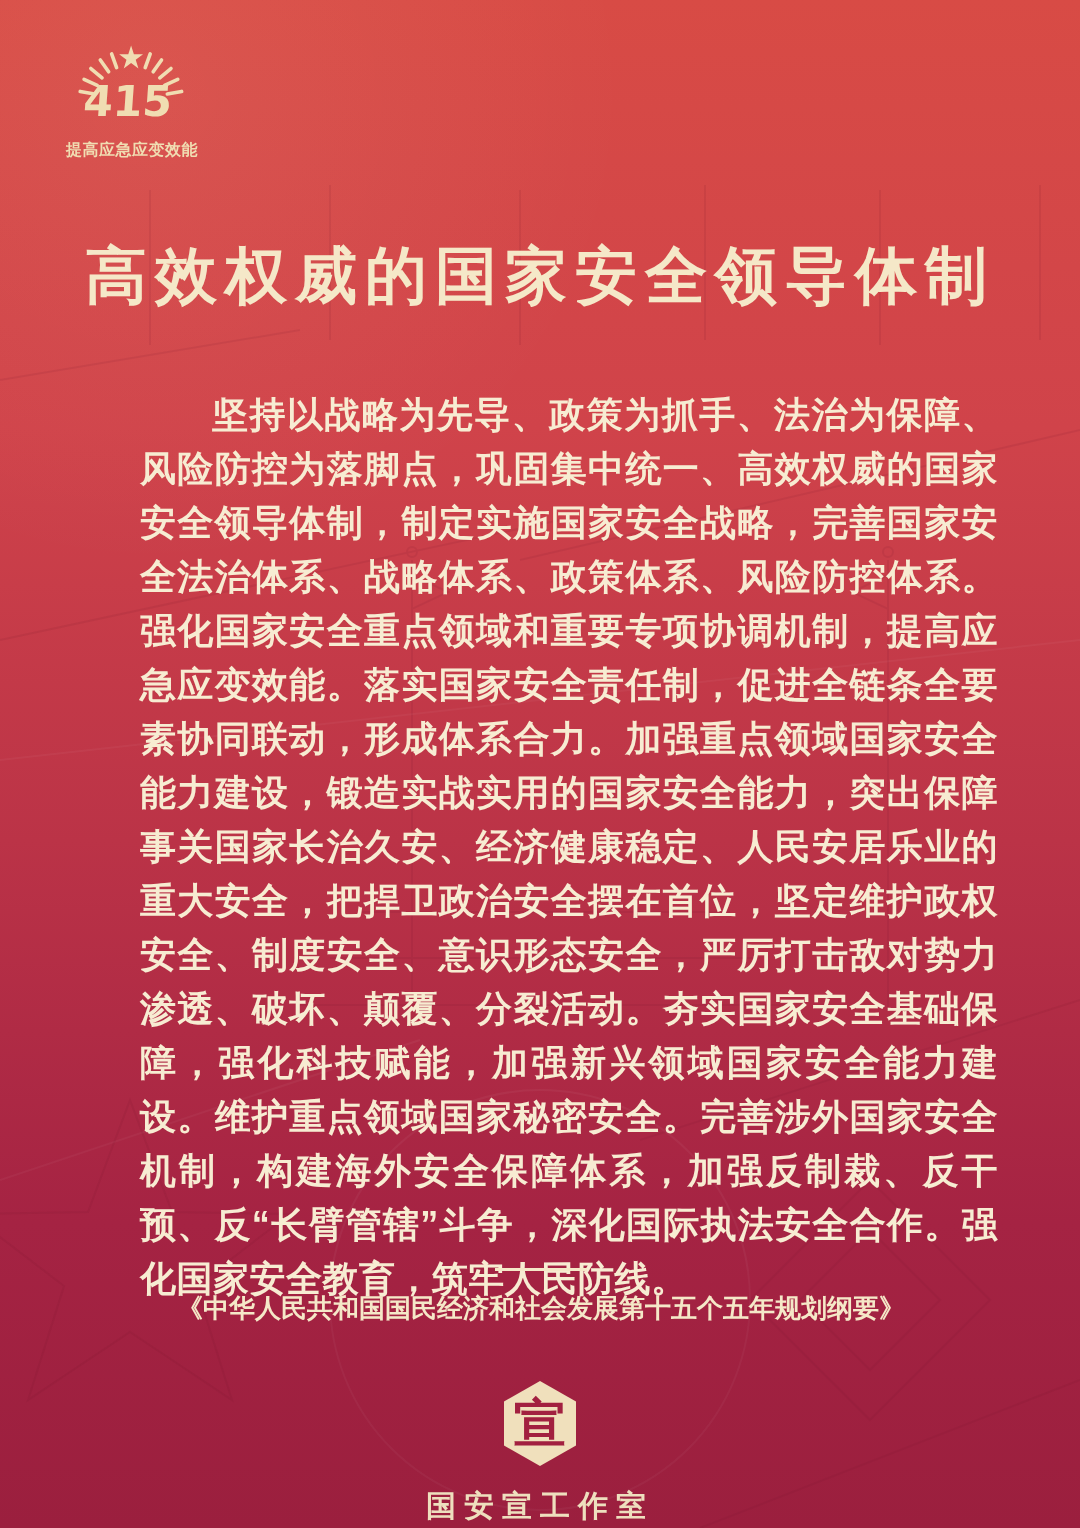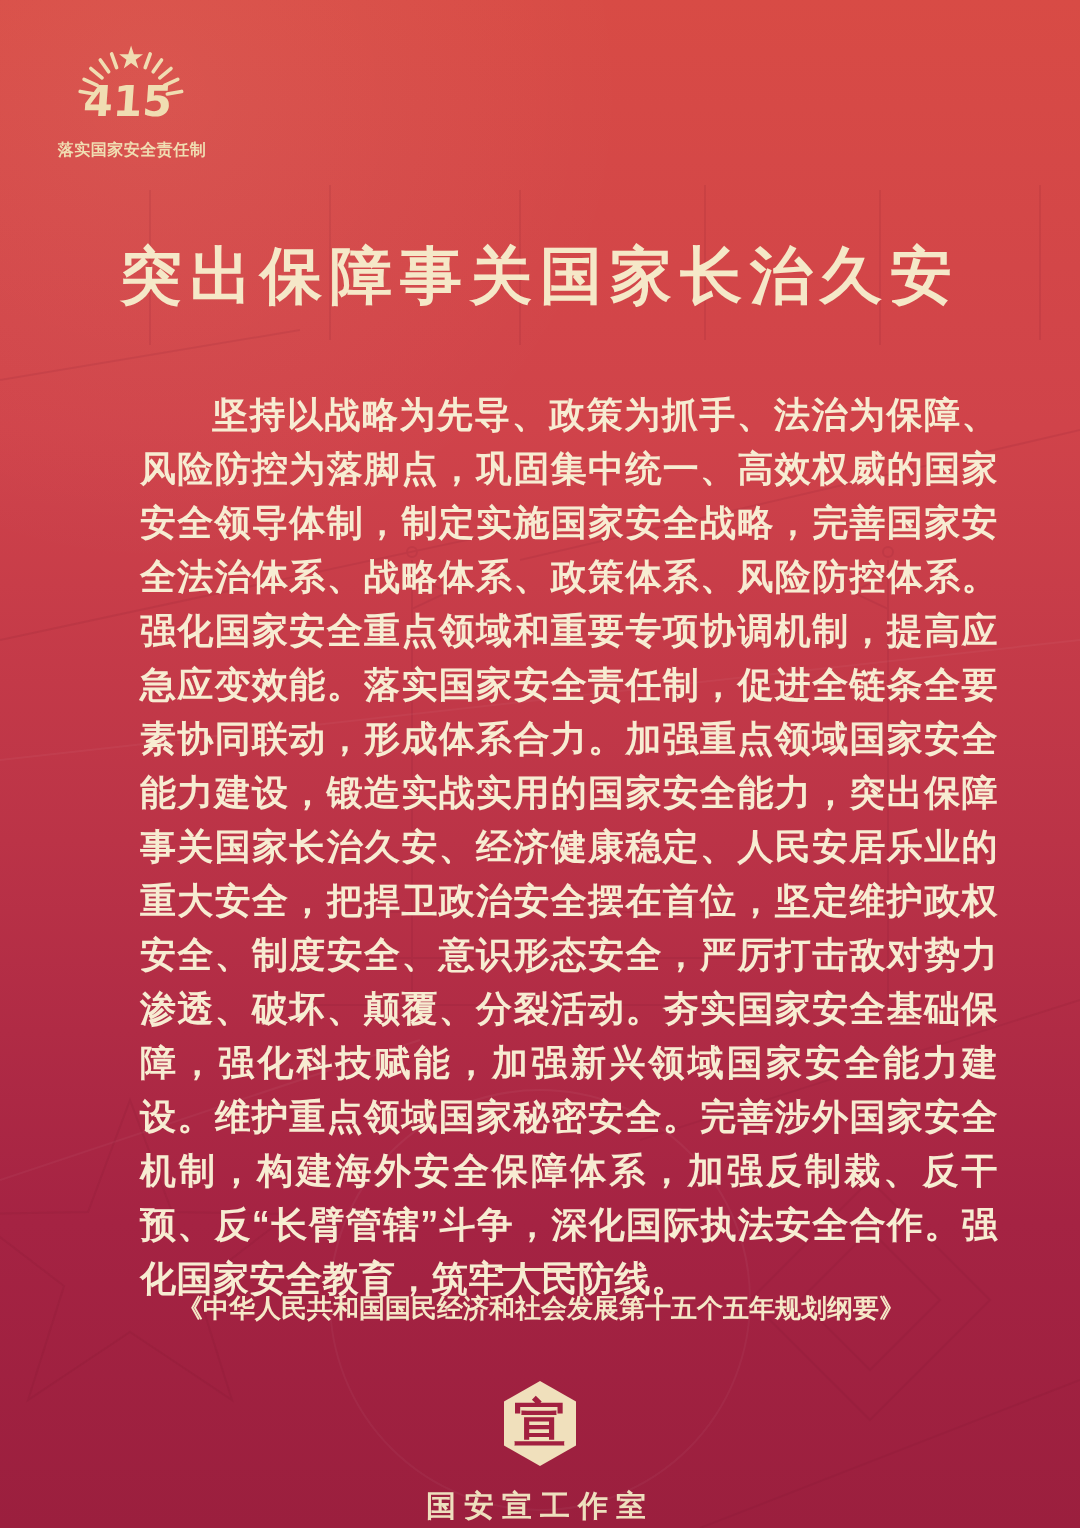--- a/index.html
+++ b/index.html
@@ -151,24 +151,24 @@
         <line x1="59.0" y1="28.3" x2="53.5" y2="13.2"></line>
         <line x1="90.6" y1="28.3" x2="96.1" y2="13.2"></line>
         <line x1="99.4" y1="32.9" x2="108.6" y2="19.8"></line>
         <line x1="106.7" y1="39.6" x2="119.0" y2="29.3"></line>
         <line x1="112.0" y1="47.9" x2="126.5" y2="41.2"></line>
         <line x1="115.0" y1="57.4" x2="130.8" y2="54.6"></line>
       </g>
       <polygon fill="#f0ddb2" points="75,4 78.1,13.6 88.2,13.6 80.1,19.6 83.1,29.2 75,23.3 66.9,29.2 69.9,19.6 61.8,13.6 71.9,13.6"></polygon>
       <text class="logo-number" x="76" y="82" text-anchor="middle" transform="skewX(-4)">415</text>
     </svg>
-    <div class="logo-subtitle">落实国家安全责任制</div>
+    <div class="logo-subtitle">提高应急应变效能</div>
   </div>
 
-  <h1 class="title">突出保障事关国家长治久安</h1>
+  <h1 class="title">高效权威的国家安全领导体制</h1>
 
   <p class="body-text">坚持以战略为先导、政策为抓手、法治为保障、风险防控为落脚点，巩固集中统一、高效权威的国家安全领导体制，制定实施国家安全战略，完善国家安全法治体系、战略体系、政策体系、风险防控体系。强化国家安全重点领域和重要专项协调机制，提高应急应变效能。落实国家安全责任制，促进全链条全要素协同联动，形成体系合力。加强重点领域国家安全能力建设，锻造实战实用的国家安全能力，突出保障事关国家长治久安、经济健康稳定、人民安居乐业的重大安全，把捍卫政治安全摆在首位，坚定维护政权安全、制度安全、意识形态安全，严厉打击敌对势力渗透、破坏、颠覆、分裂活动。夯实国家安全基础保障，强化科技赋能，加强新兴领域国家安全能力建设。维护重点领域国家秘密安全。完善涉外国家安全机制，构建海外安全保障体系，加强反制裁、反干预、反“长臂管辖”斗争，深化国际执法安全合作。强化国家安全教育，筑牢人民防线。</p>
 
   <div class="attribution">
     <span class="dash" aria-label="————"></span>
     <span class="source">《中华人民共和国国民经济和社会发展第十五个五年规划纲要》</span>
   </div>
 
   <div class="footer">
     <svg class="seal" viewBox="0 0 84 92" xmlns="http://www.w3.org/2000/svg">

